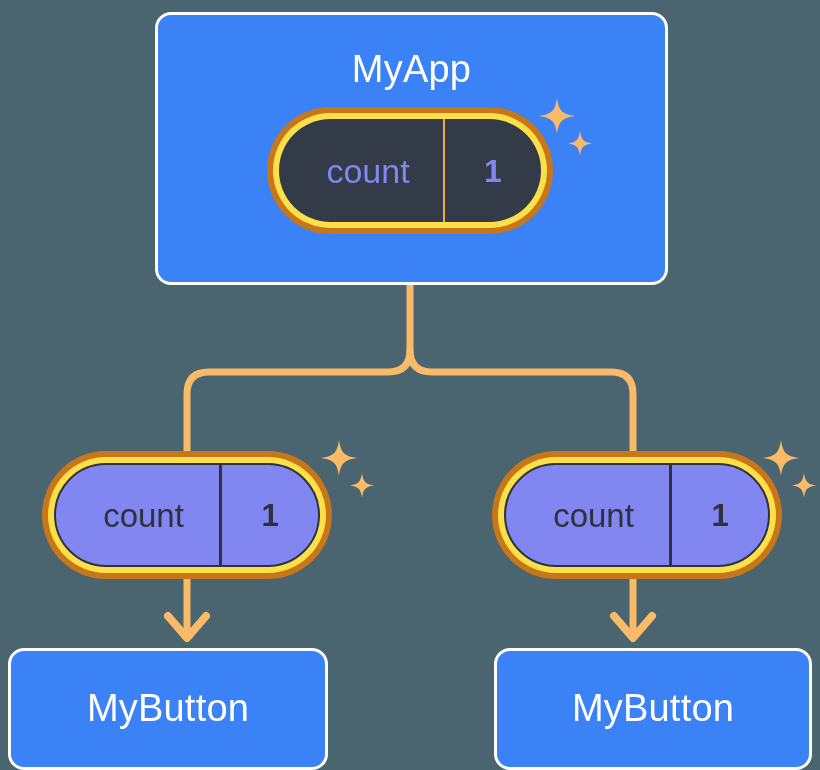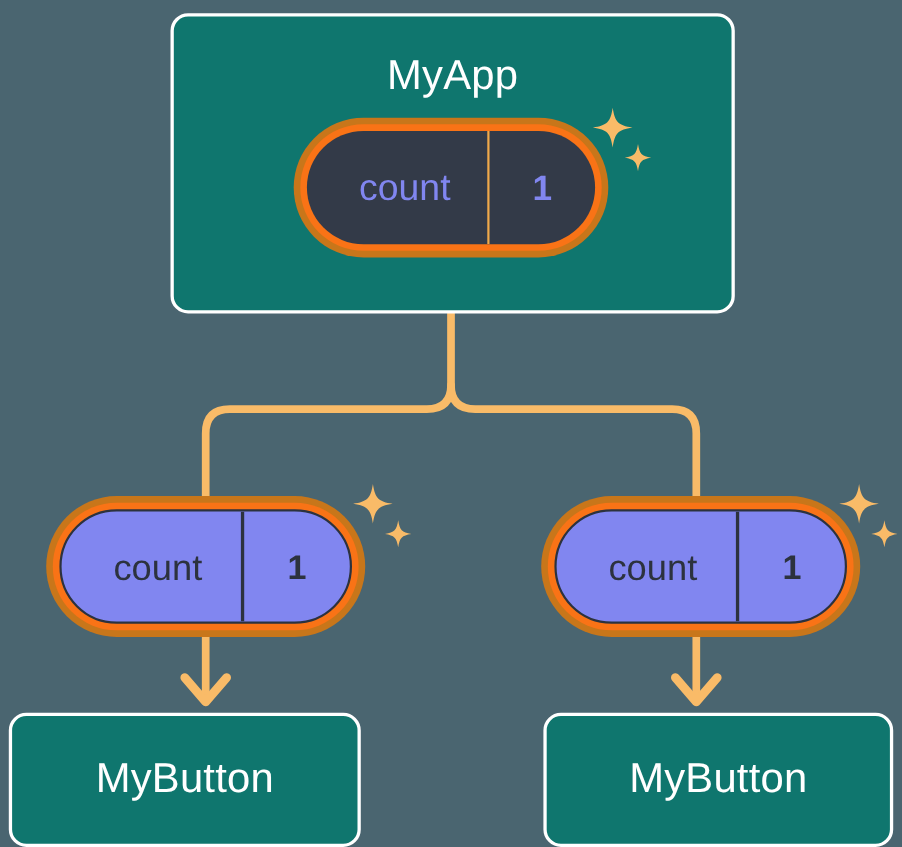--- a/index.html
+++ b/index.html
@@ -26,21 +26,21 @@
     top: 0;
     width: 820px;
     height: 770px;
     pointer-events: none;
   }
 
   
   .comp-box {
     position: absolute;
     box-sizing: border-box;
-    background: #0f766e;
+    background: #3b82f6;
     border: 3px solid #ffffff;
     border-radius: 16px;
     display: flex;
     align-items: flex-start;
     justify-content: center;
   }
   .comp-title {
     color: #ffffff;
     font-size: 38px;
     font-weight: 400;
@@ -80,21 +80,21 @@
     border-radius: 999px;
     background: #c8761a;          
     padding: 6px;
     display: block;
   }
   .pill-mid {
     box-sizing: border-box;
     width: 100%;
     height: 100%;
     border-radius: 999px;
-    background: #f97316;          
+    background: #fde047;          
     padding: 6px;
   }
   .pill-inner {
     box-sizing: border-box;
     width: 100%;
     height: 100%;
     border-radius: 999px;
     display: flex;
     align-items: stretch;
     overflow: hidden;

